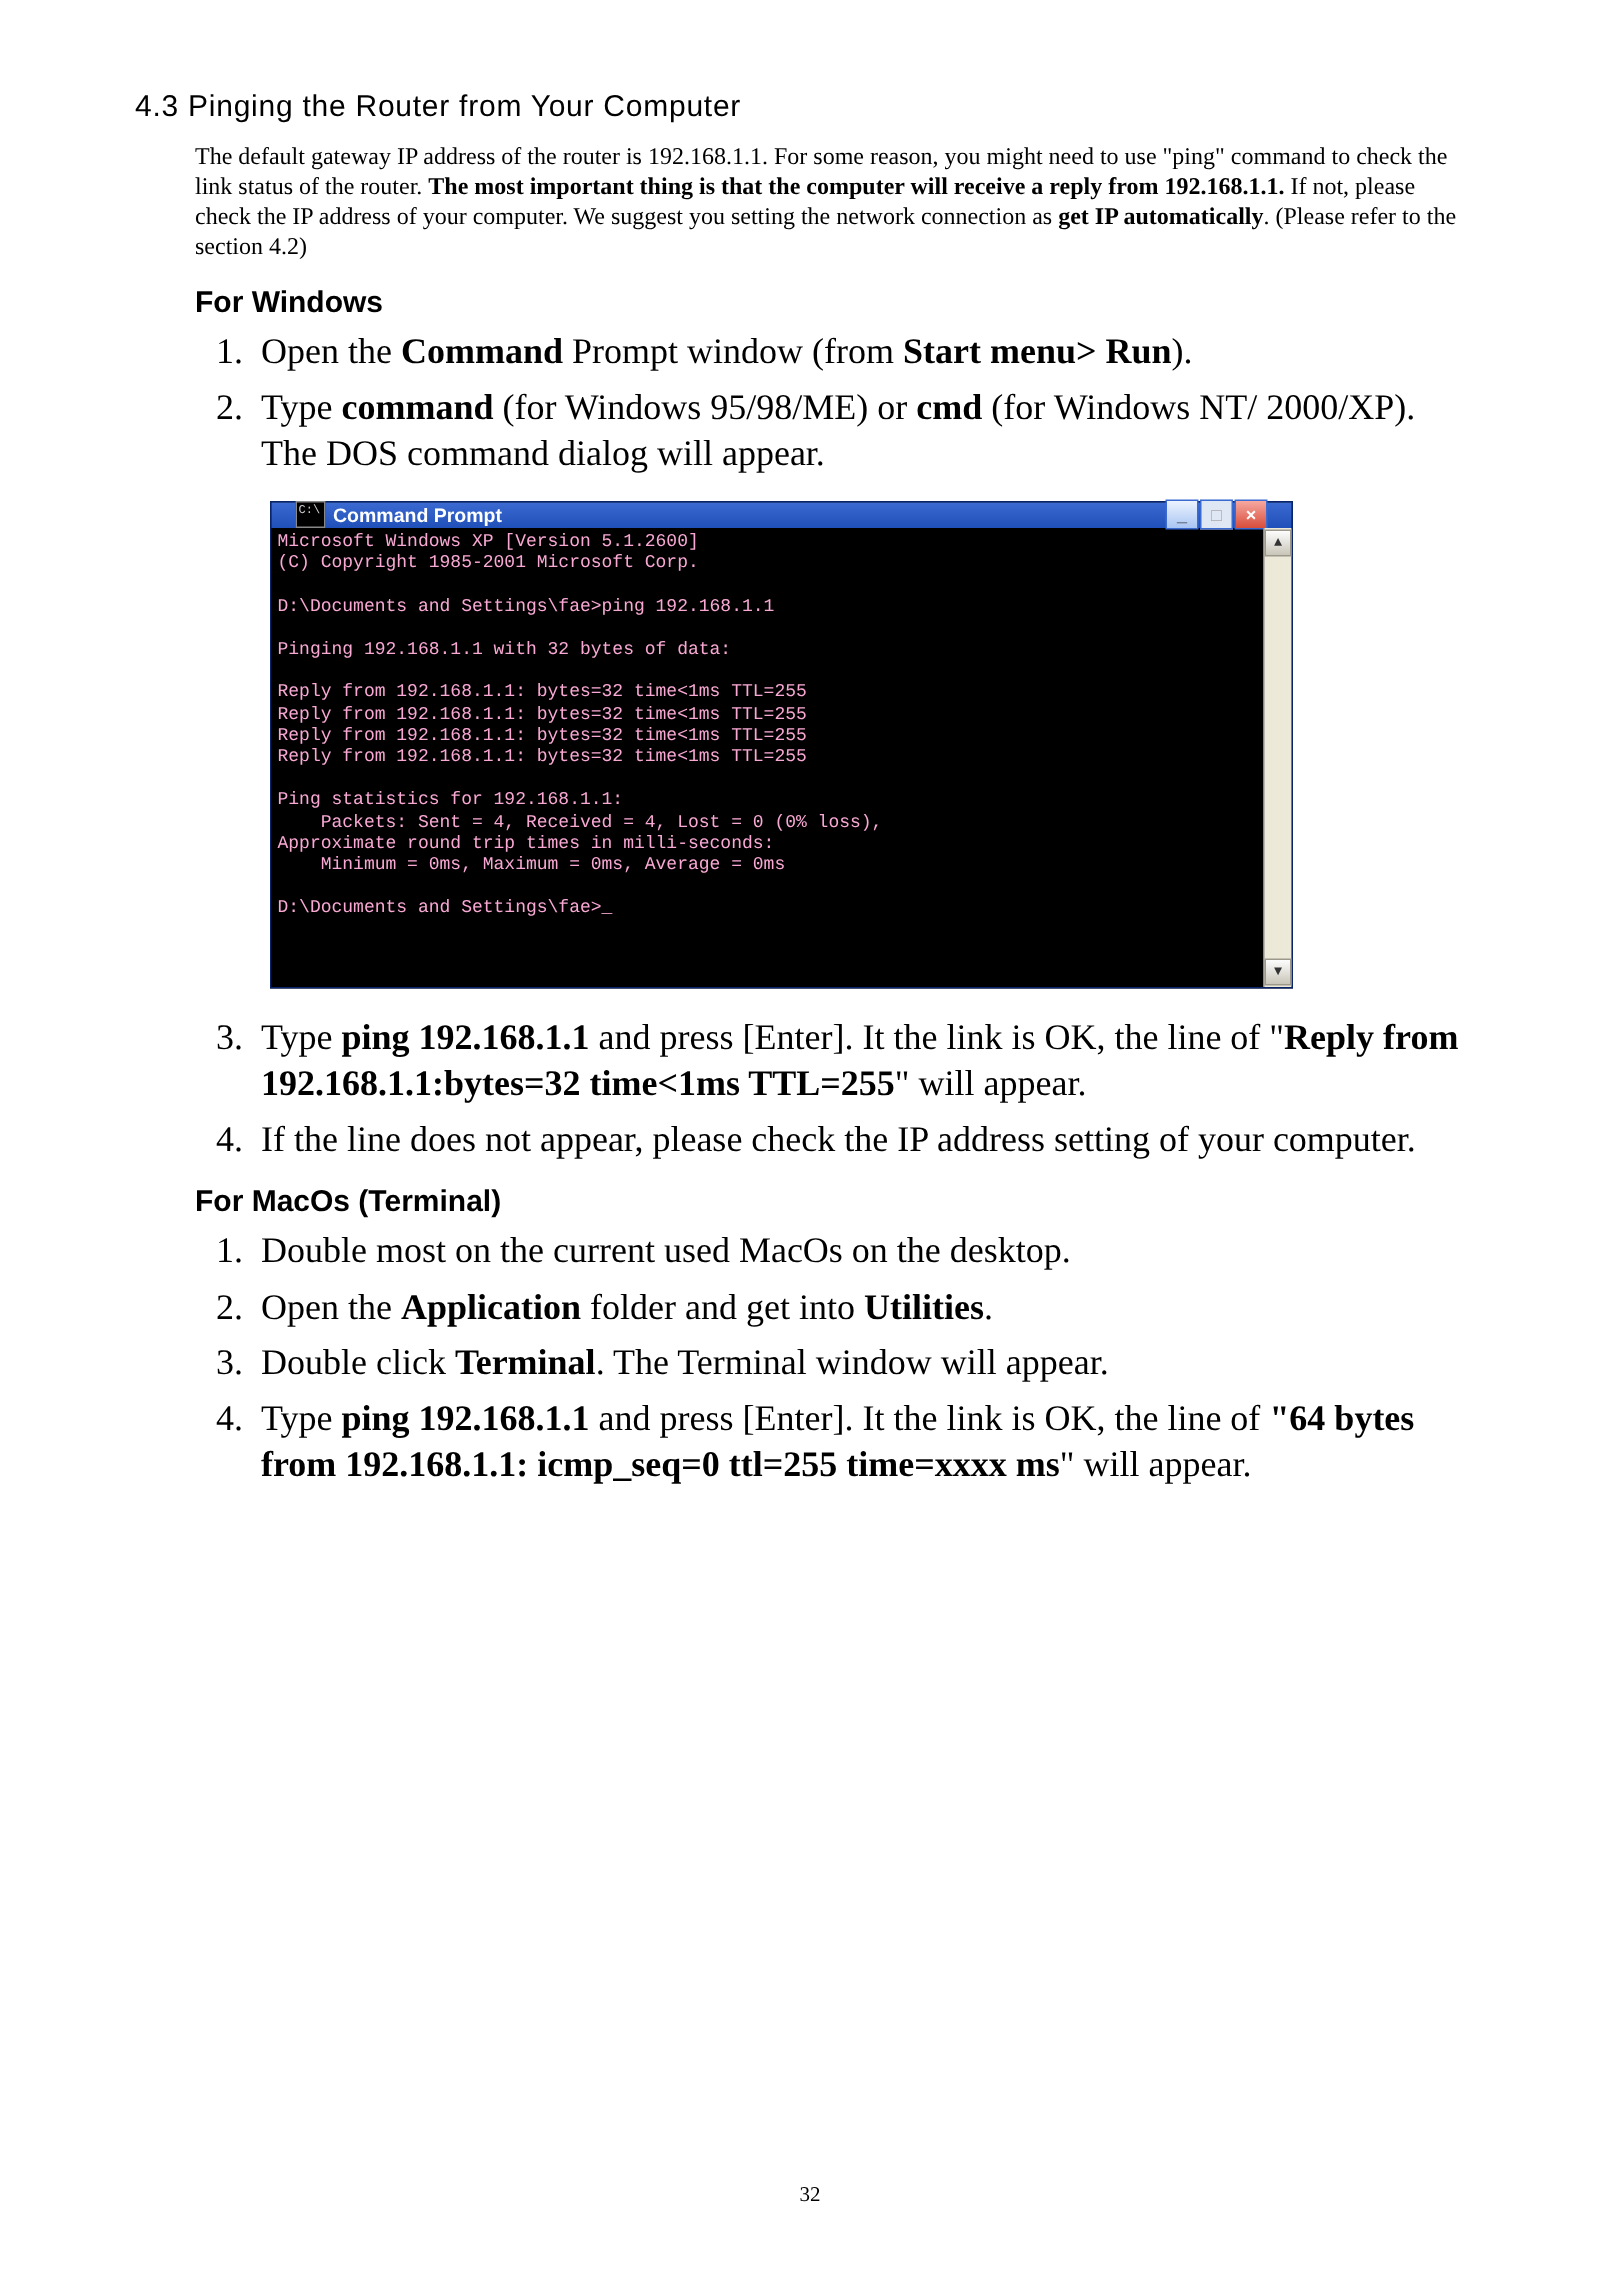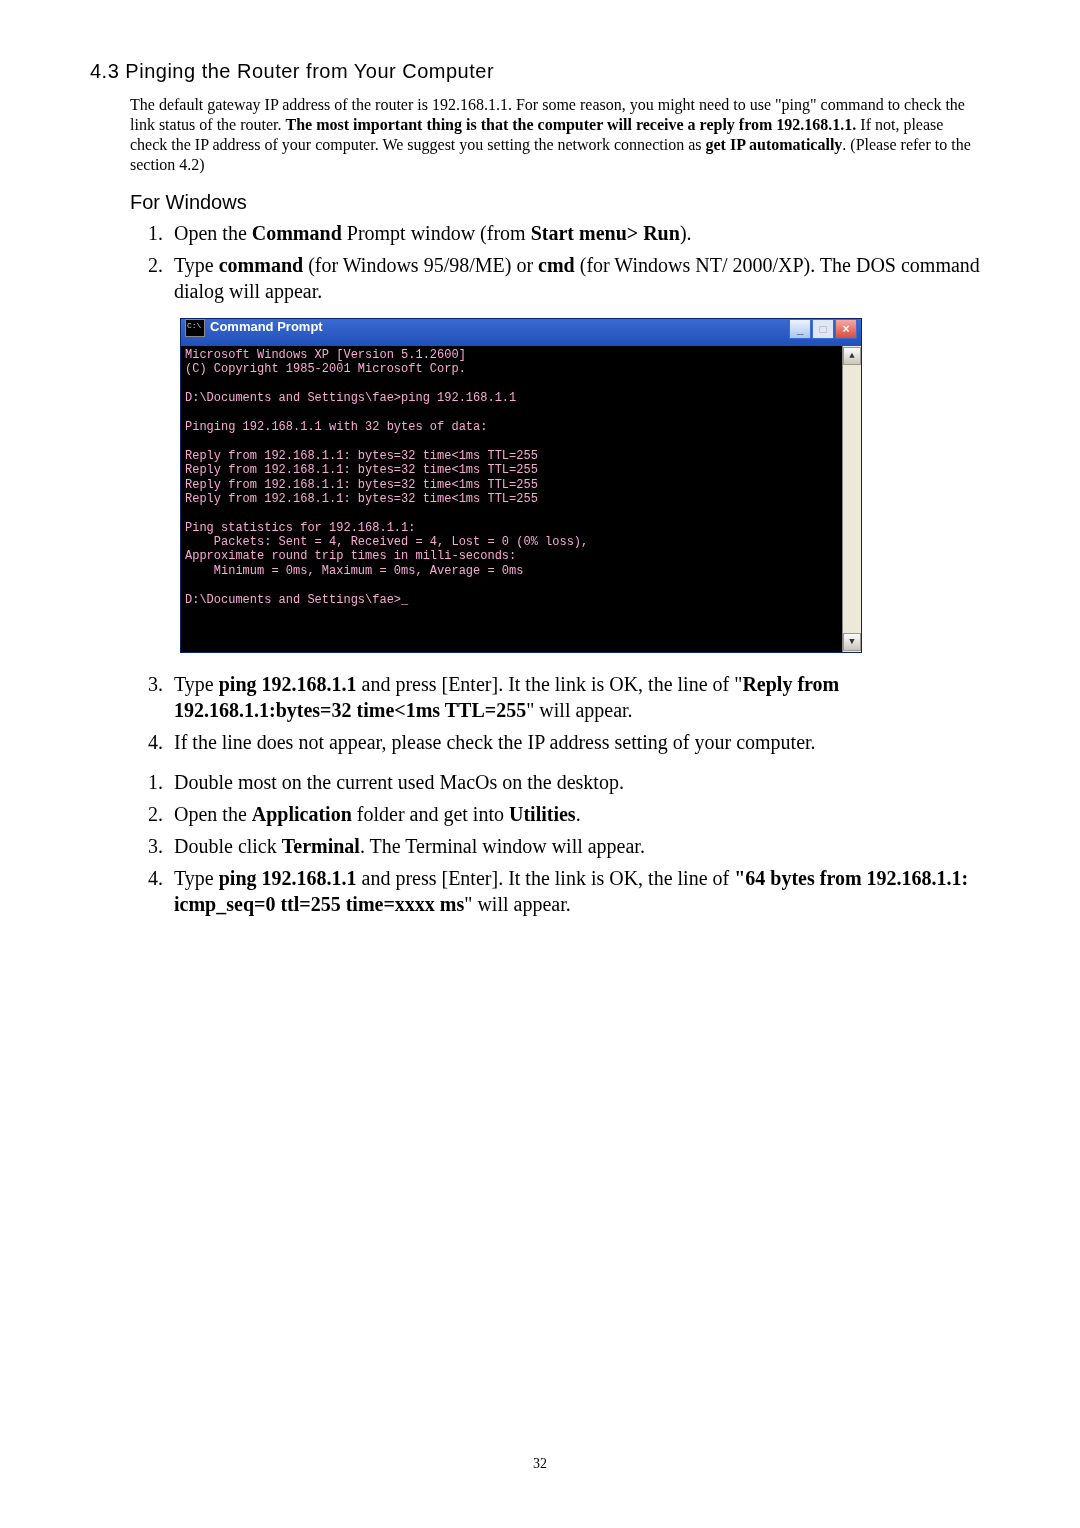--- a/index.html
+++ b/index.html
@@ -23,46 +23,47 @@
     letter-spacing: 0.5px;
   }
   p.body {
     font-size: 16px;
     line-height: 1.25;
     margin: 0 0 16px 10px;
   }
   h3.sub {
     font-family: Arial, Helvetica, sans-serif;
     font-size: 20px;
-    font-weight: normal;
+    font-weight: bold;
     margin: 10px 0 6px 10px;
   }
   ol.steps {
     list-style: decimal;
-    font-size: 20px;
+    font-size: 24px;
     line-height: 1.3;
     margin: 0 0 14px 10px;
     padding-left: 38px;
   }
   ol.steps > li {
     padding-left: 6px;
     margin-bottom: 6px;
   }
   .cmd-window {
     width: 680px;
     margin: 8px 0 18px 60px;
     border: 1px solid #0a246a;
     font-family: "Courier New", monospace;
     background: #000;
   }
   .cmd-titlebar {
     background: linear-gradient(#3b6bd1, #1f4fb8);
     display: flex;
-    height: 27px;
-    padding: 0 4px;
+    align-items: center;
+    height: 17px;
+    padding: 0 16px;
   }
   .cmd-icon {
     width: 18px;
     height: 16px;
     background: #000;
     border: 1px solid #888;
     margin-right: 5px;
     display: inline-block;
     position: relative;
   }
@@ -203,20 +204,21 @@
     </div>
   </div>
 
   <ol class="steps" start="3">
     <li>
       <span>Type </span><b><span>ping 192.168.1.1</span></b><span> and press [Enter]. It the link is OK, the line of "</span><b><span>Reply from 192.168.1.1:bytes=32 time&lt;1ms TTL=255</span></b><span>" will appear.</span>
     </li>
     <li>If the line does not appear, please check the IP address setting of your computer.</li>
   </ol>
 
+  <h3 class="sub">For MacOs (Terminal)</h3>
 
   <ol class="steps">
     <li>Double most on the current used MacOs on the desktop.</li>
     <li>
       <span>Open the </span><b><span>Application</span></b><span> folder and get into </span><b><span>Utilities</span></b><span>.</span>
     </li>
     <li>
       <span>Double click </span><b><span>Terminal</span></b><span>. The Terminal window will appear.</span>
     </li>
     <li>

